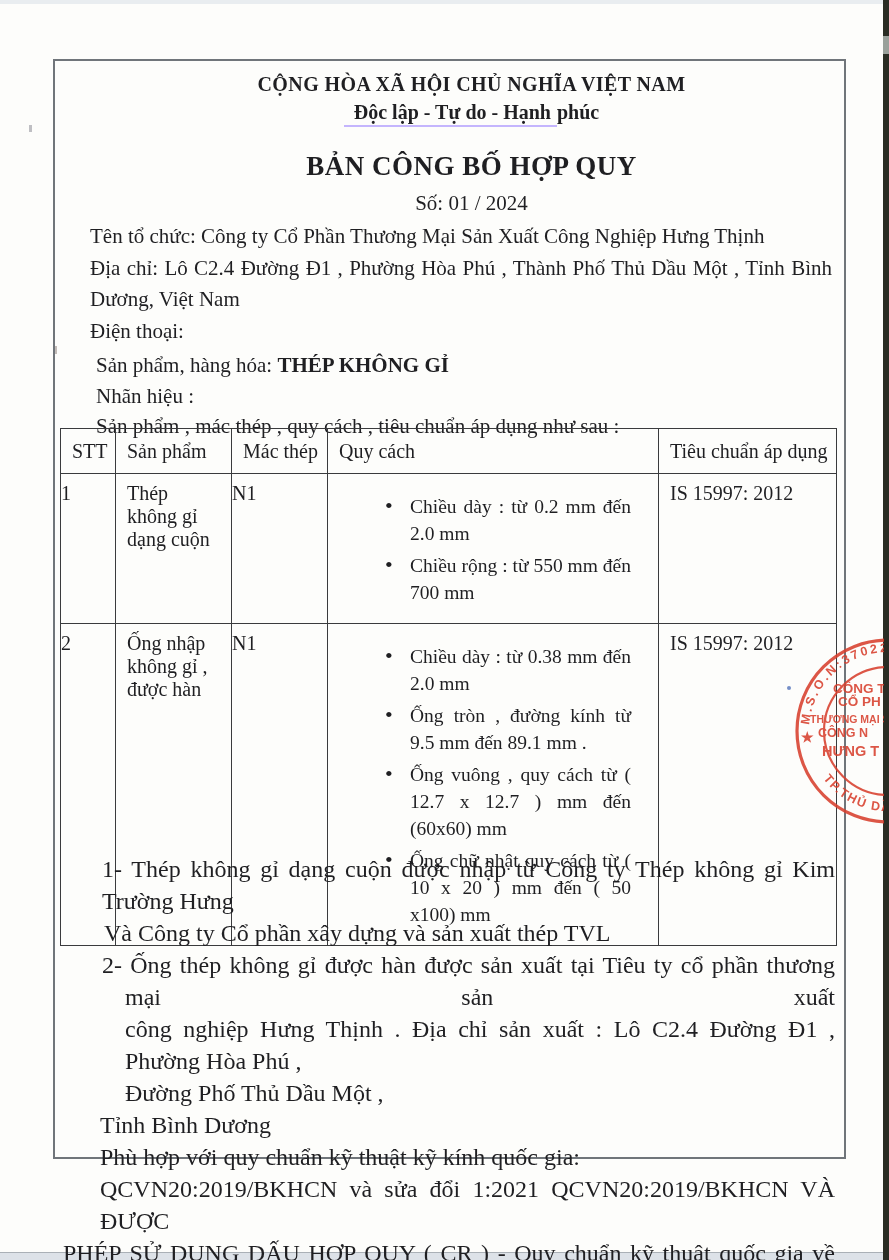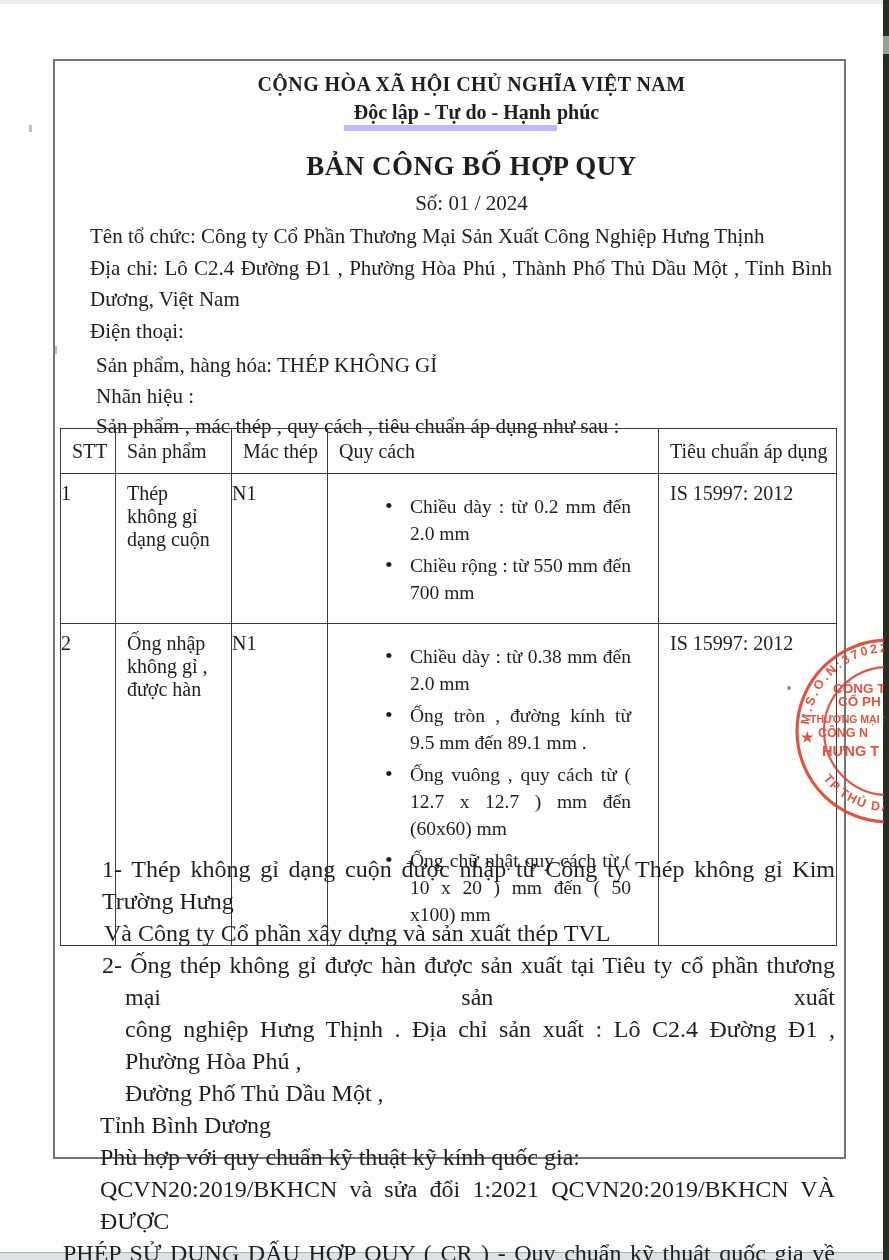--- a/index.html
+++ b/index.html
@@ -21,34 +21,34 @@
   .speck3 { position:absolute; left:787px; top:686px; width:4px; height:4px; border-radius:50%; background:#3b5fb0; opacity:.7; }
 
   .doc-border {
     position:absolute; left:53px; top:59px; width:793px; height:1100px;
     border:2px solid #70757a;
   }
 
   .centered { position:absolute; left:53px; width:837px; text-align:center; }
   .nation  { top:73px;  font-size:20px; font-weight:bold; letter-spacing:.4px; }
   .motto   { top:101px; font-size:20px; font-weight:bold; }
-  .motto .m1 { border-bottom:6px solid #c4b5fd; padding:0 6px 2px 10px;margin-top:11px; }
+  .motto .m1 { border-bottom:2px solid #c4b5fd; padding:0 6px 2px 10px;margin-top:11px; }
   .motto .m2 { }
   .doc-title { top:151px; font-size:27px; font-weight:bold; letter-spacing:.5px; }
   .doc-number{ top:191px; font-size:21px; }
 
   .info-block {
     position:absolute; left:90px; top:221px; width:742px;
     font-size:21px; line-height:31.5px; text-align:justify;
   }
   .product-block {
     position:absolute; left:96px; top:350px; width:736px;
     font-size:21px; line-height:30.5px;
   }
-  .product-value { font-weight:normal; }
+  .product-value { font-weight:bold; }
 
   table.spec {
     position:absolute; left:60px; top:428px; width:776px;
     border-collapse:collapse; table-layout:fixed;
     font-size:20px;
   }
   table.spec th, table.spec td {
     border:1.5px solid #3a3b3d; vertical-align:top;
     font-weight:normal; text-align:left;
   }

